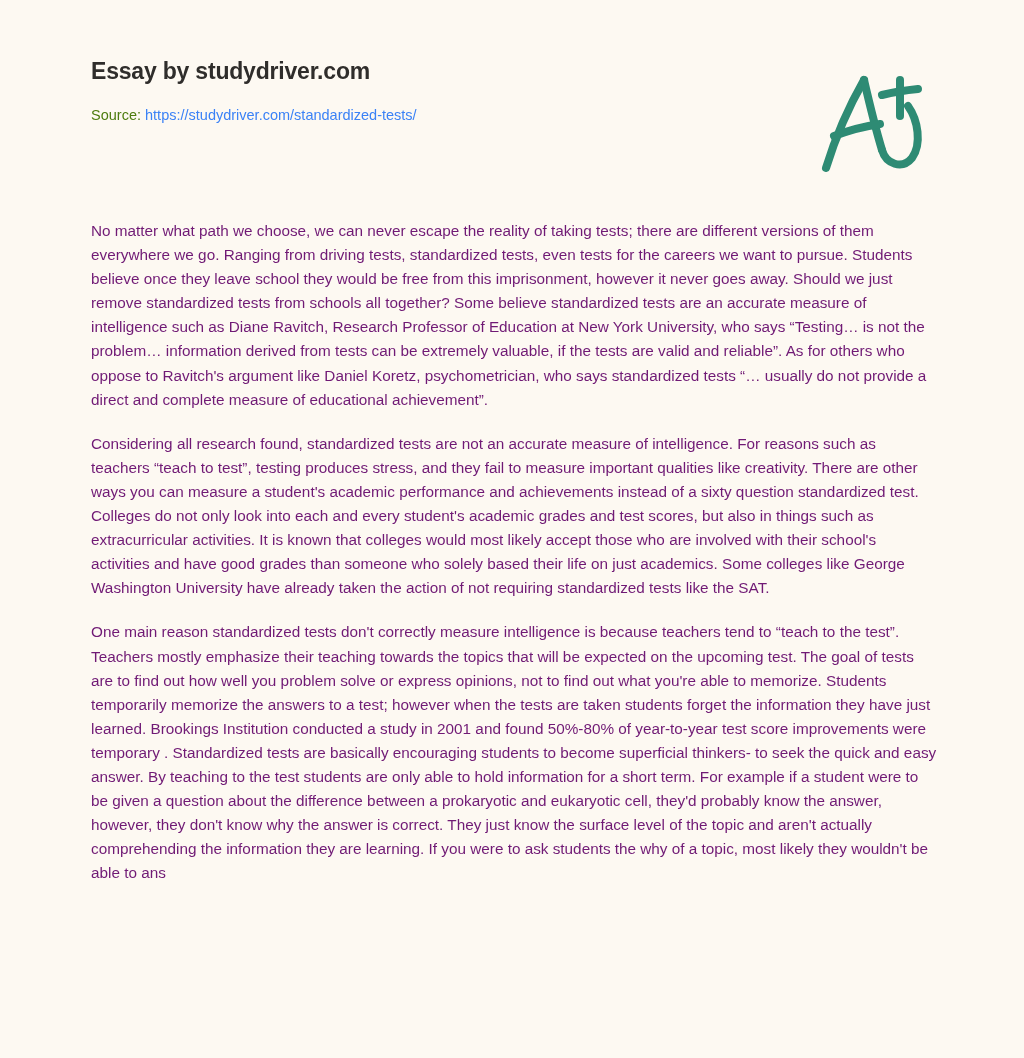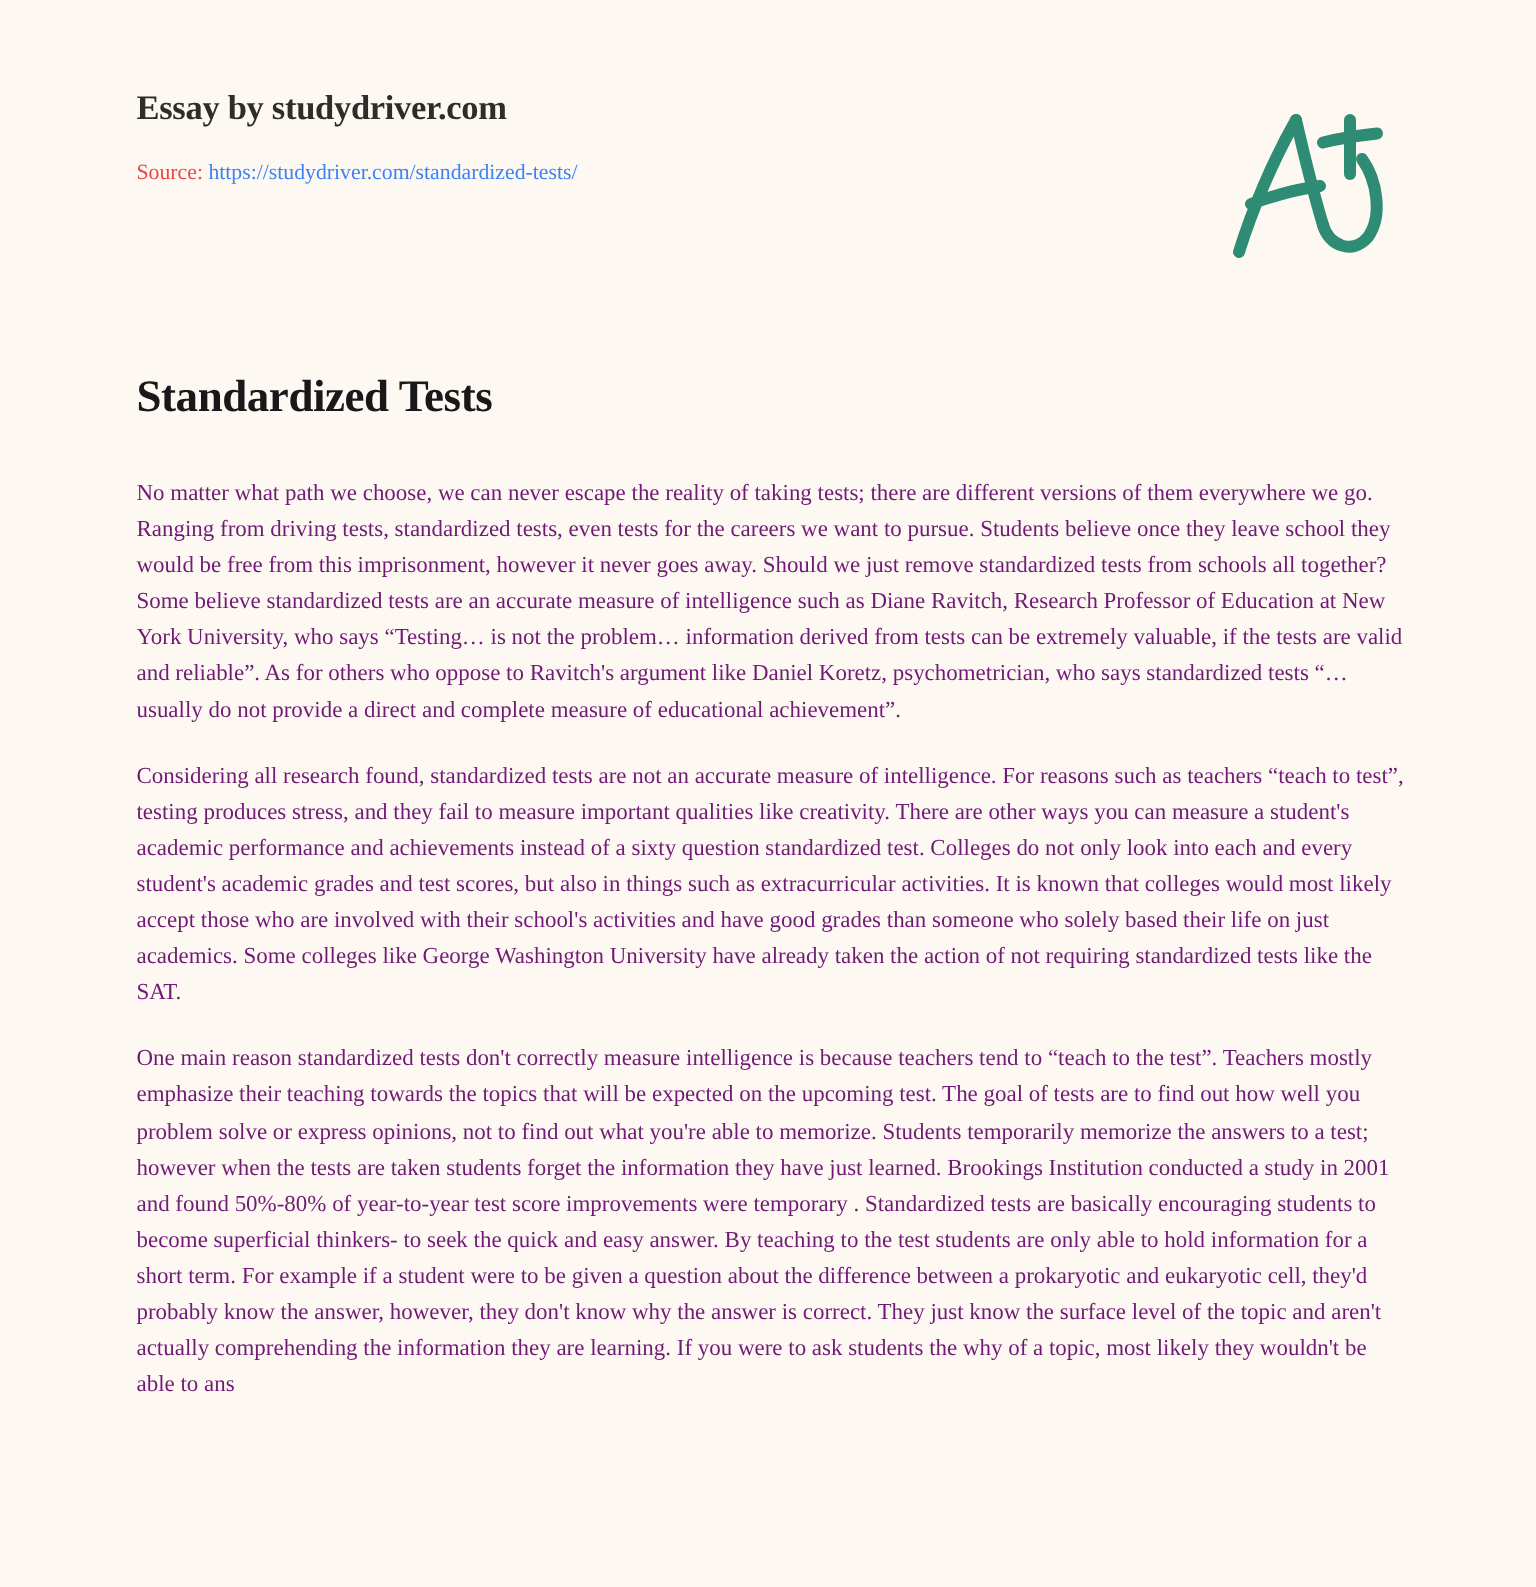--- a/index.html
+++ b/index.html
@@ -14,21 +14,20 @@
     overflow: hidden;
   }
 
   .page {
     position: relative;
     width: 1024px;
     height: 1058px;
     background: #fdf9f2;
     box-sizing: border-box;
     overflow: hidden;
-    font-family: Liberation Serif, serif;
   }
 
   
   .header {
     position: absolute;
     top: 0;
     left: 0;
     right: 0;
     height: 185px;
     padding: 58px 88px 0 91px;
@@ -53,21 +52,21 @@
   }
 
   .source-line {
     margin-top: 20px;
     font-size: 14.5px;
     line-height: 1.3;
     white-space: nowrap;
   }
 
   .source-label {
-    color: #ef4444;
+    color: #4d7c0f;
   }
 
   .source-url {
     color: #3b82f6;
     text-decoration: none;
   }
 
   
   .logo {
     width: 120px;
@@ -141,21 +140,20 @@
 
         <path d="M70 31 C82 28, 96 26, 106 25" stroke-width="8"></path>
 
         <path d="M70 86 C74 100, 90 106, 100 94 C110 80, 106 56, 96 42" stroke-width="8"></path>
       </g>
     </svg>
 
   </div>
 
   <div class="article">
-    <h1 class="title">Standardized Tests</h1>
 
     <div class="body-copy">
       <p>No matter what path we choose, we can never escape the reality of taking tests; there are different versions of them everywhere we go. Ranging from driving tests, standardized tests, even tests for the careers we want to pursue. Students believe once they leave school they would be free from this imprisonment, however it never goes away. Should we just remove standardized tests from schools all together? Some believe standardized tests are an accurate measure of intelligence such as Diane Ravitch, Research Professor of Education at New York University, who says “Testing… is not the problem… information derived from tests can be extremely valuable, if the tests are valid and reliable”. As for others who oppose to Ravitch's argument like Daniel Koretz, psychometrician, who says standardized tests “… usually do not provide a direct and complete measure of educational achievement”.</p>
       <p>Considering all research found, standardized tests are not an accurate measure of intelligence. For reasons such as teachers “teach to test”, testing produces stress, and they fail to measure important qualities like creativity. There are other ways you can measure a student's academic performance and achievements instead of a sixty question standardized test. Colleges do not only look into each and every student's academic grades and test scores, but also in things such as extracurricular activities. It is known that colleges would most likely accept those who are involved with their school's activities and have good grades than someone who solely based their life on just academics. Some colleges like George Washington University have already taken the action of not requiring standardized tests like the SAT.</p>
       <p>One main reason standardized tests don't correctly measure intelligence is because teachers tend to “teach to the test”. Teachers mostly emphasize their teaching towards the topics that will be expected on the upcoming test. The goal of tests are to find out how well you problem solve or express opinions, not to find out what you're able to memorize. Students temporarily memorize the answers to a test; however when the tests are taken students forget the information they have just learned. Brookings Institution conducted a study in 2001 and found 50%-80% of year-to-year test score improvements were temporary . Standardized tests are basically encouraging students to become superficial thinkers- to seek the quick and easy answer. By teaching to the test students are only able to hold information for a short term. For example if a student were to be given a question about the difference between a prokaryotic and eukaryotic cell, they'd probably know the answer, however, they don't know why the answer is correct. They just know the surface level of the topic and aren't actually comprehending the information they are learning. If you were to ask students the why of a topic, most likely they wouldn't be able to ans</p>
     </div>
   </div>
 
 </div>
 

